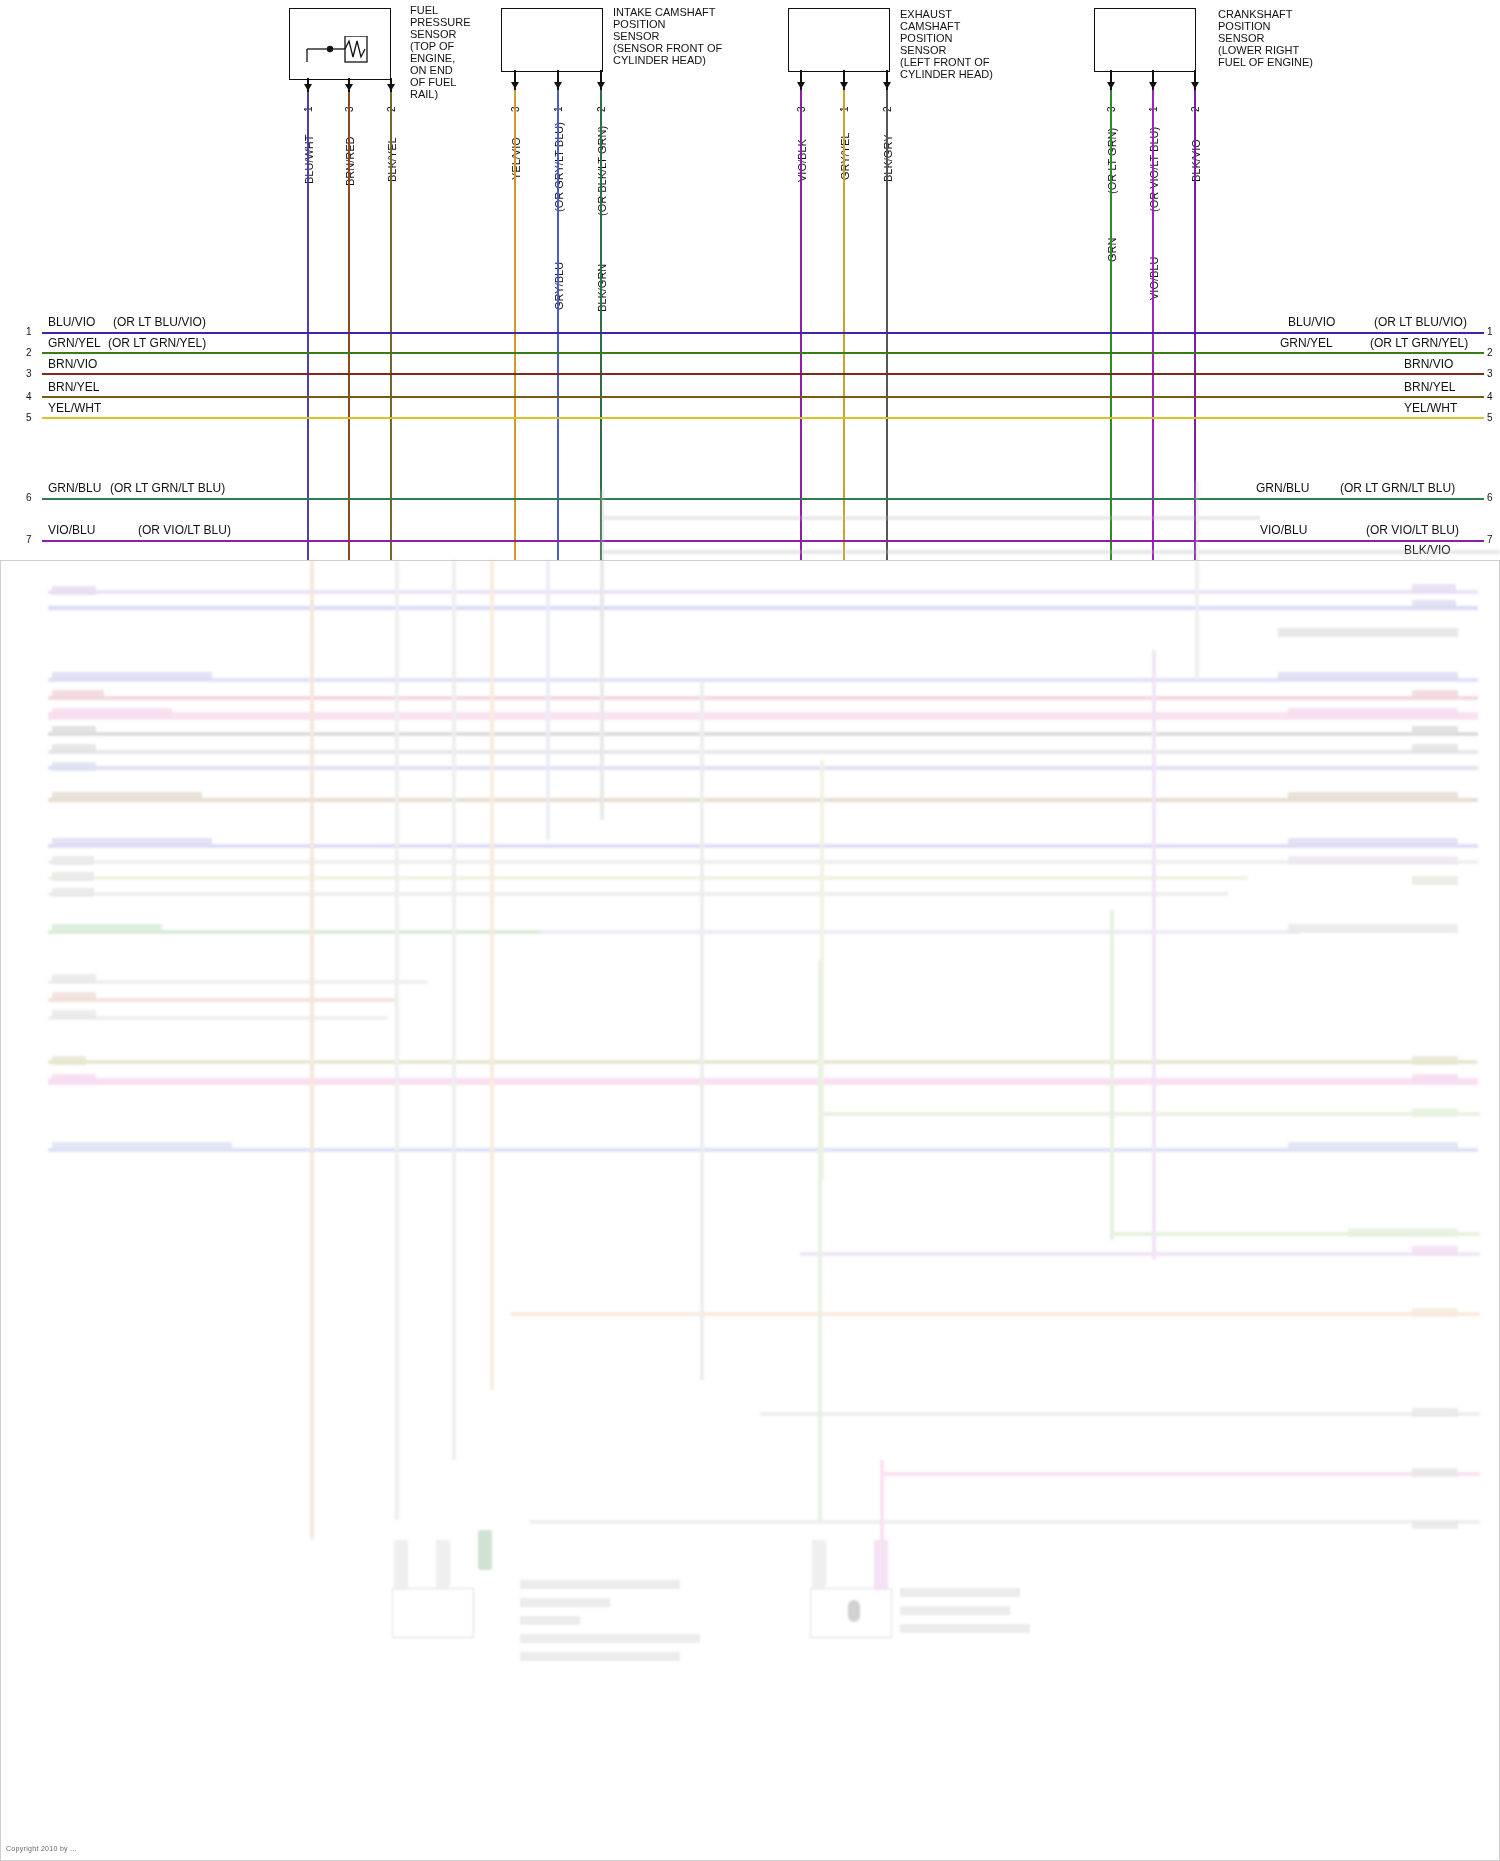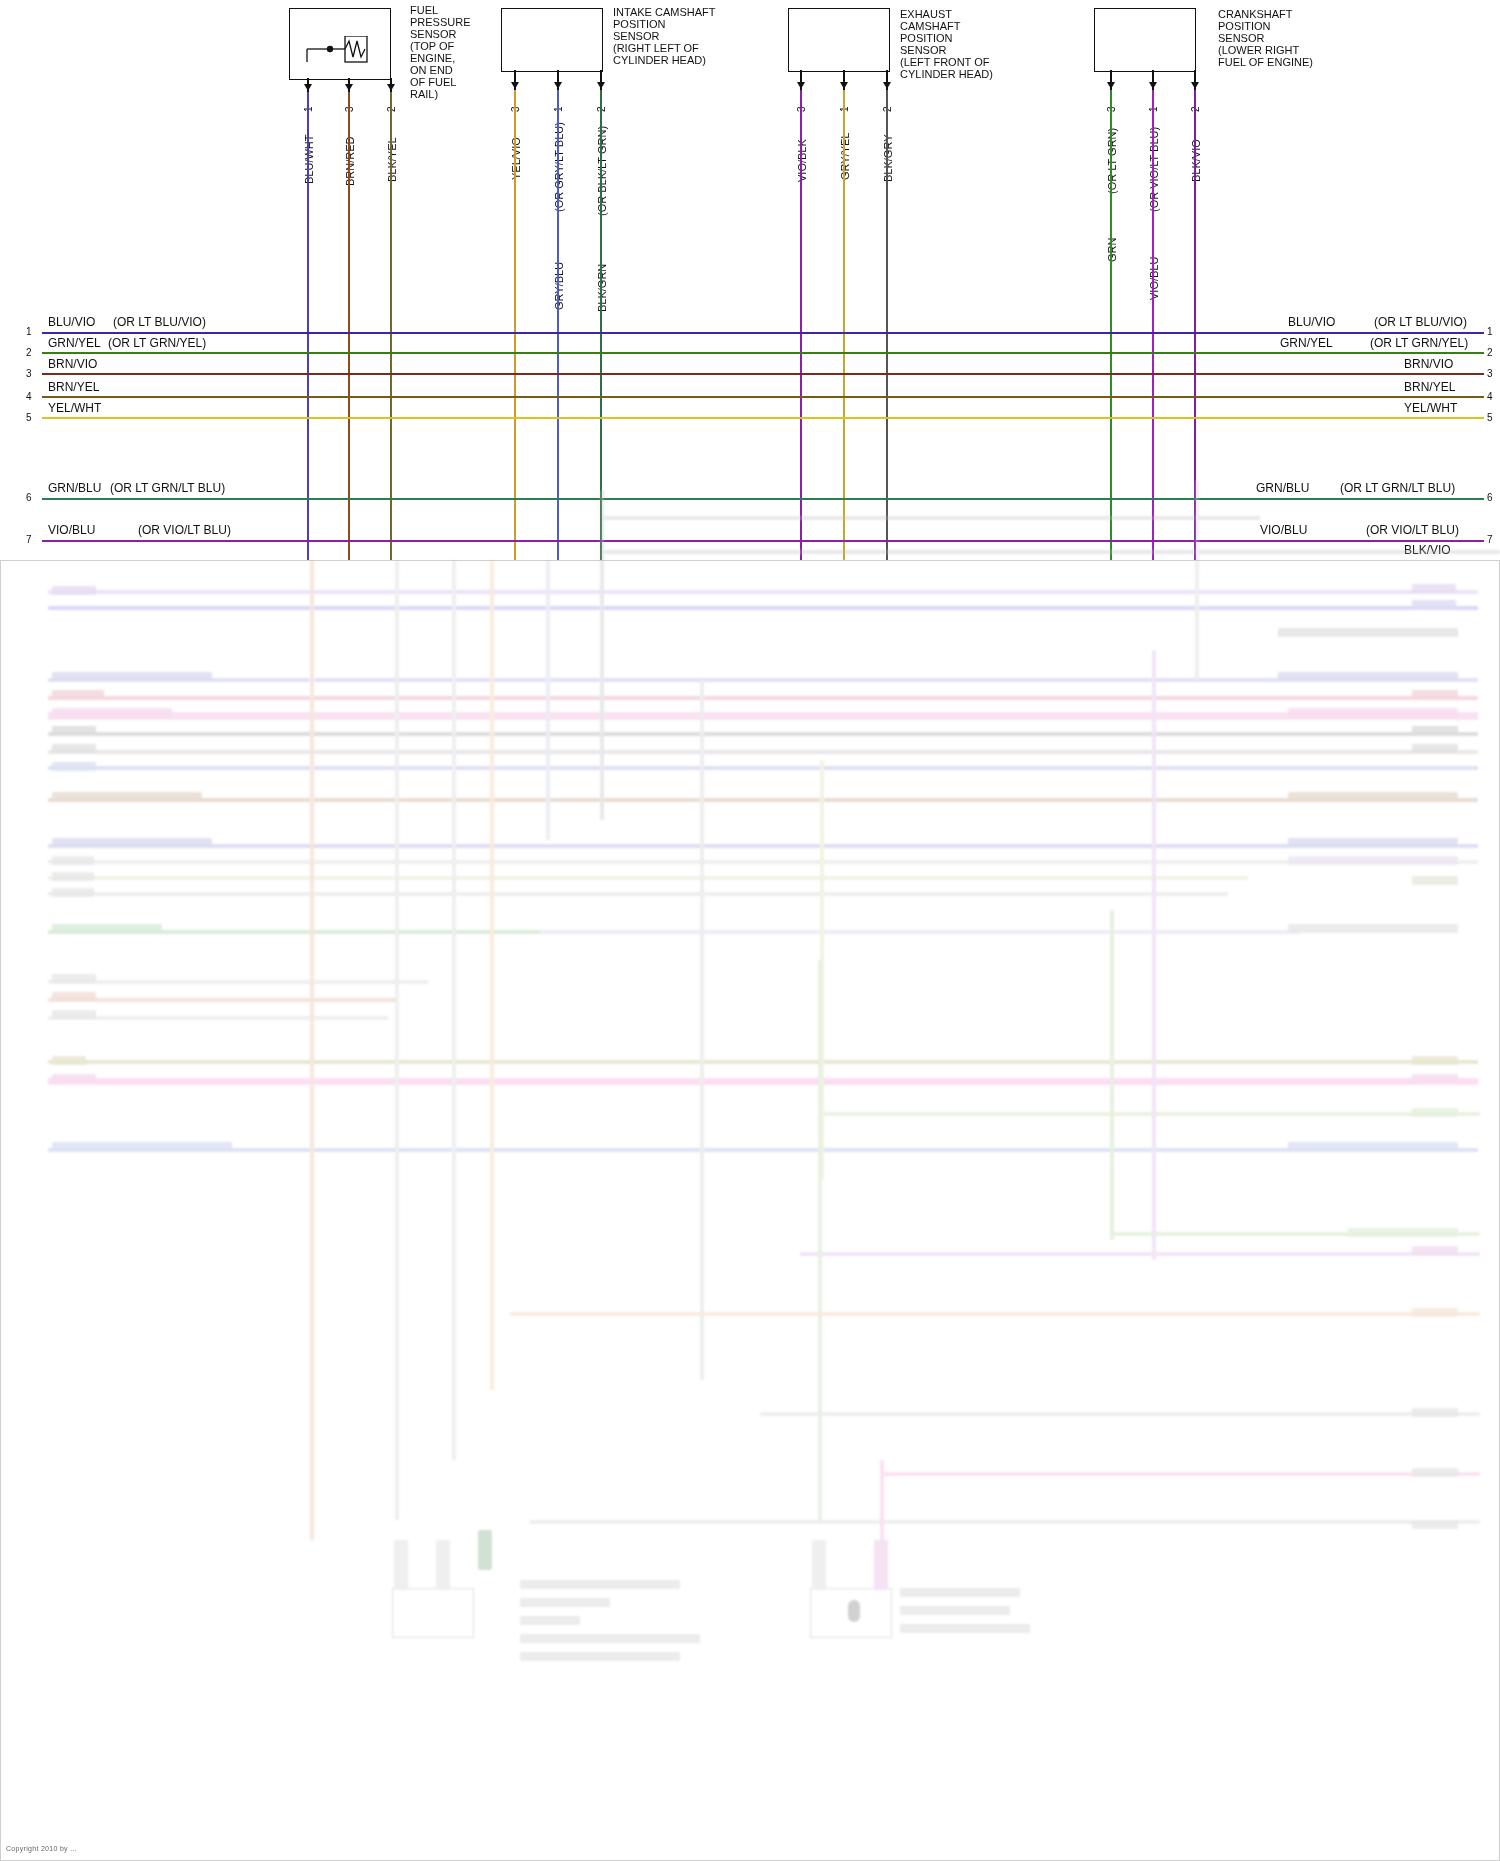--- a/index.html
+++ b/index.html
@@ -67,21 +67,21 @@
 
   <div class="stub" style="left:390px;top:78px;height:14px;"></div>
   <div class="arrow" style="left:386.5px;top:84px;"></div>
   <div class="num-v" style="left:386px;top:112px;">2</div>
   <div class="lbl-v" style="left:386px;top:182px;">BLK/YEL</div>
 
   <div class="sbox" style="left:501px;top:8px;width:100px;height:62px;"></div>
   <div class="lbl" style="left:613px;top:6px;">INTAKE CAMSHAFT
 POSITION
 SENSOR
-(RIGHT LEFT OF
+(SENSOR FRONT OF
 CYLINDER HEAD)</div>
 
   <div class="stub" style="left:514px;top:70px;height:20px;"></div>
   <div class="arrow" style="left:510.5px;top:82px;"></div>
   <div class="num-v" style="left:510px;top:112px;">3</div>
   <div class="lbl-v" style="left:510px;top:180px;">YEL/VIO</div>
 
   <div class="stub" style="left:557px;top:70px;height:20px;"></div>
   <div class="arrow" style="left:553.5px;top:82px;"></div>
   <div class="num-v" style="left:553px;top:112px;">1</div>

